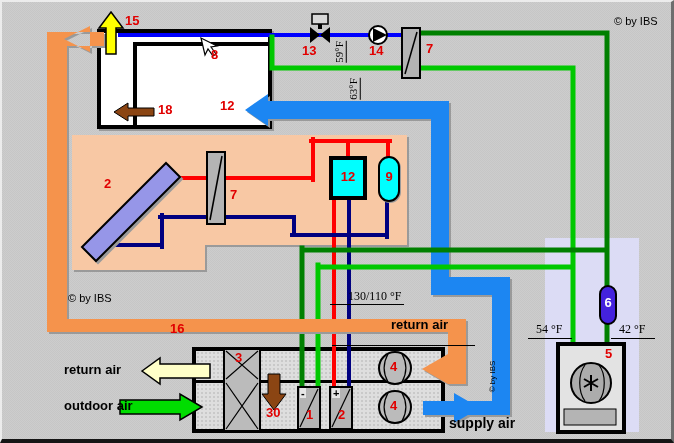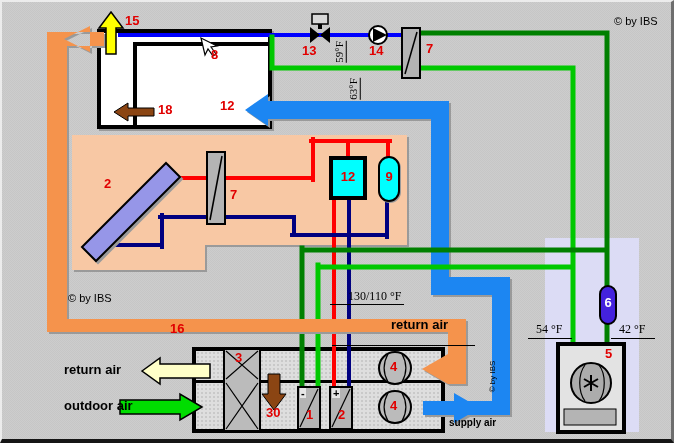--- a/index.html
+++ b/index.html
@@ -168,19 +168,19 @@
   <div class="uline z5" style="left:328px;top:302px;width:74px"></div>
   <div class="tmp z5" style="left:534px;top:321px">54 °F</div>
   <div class="uline z5" style="left:526px;top:336px;width:44px"></div>
   <div class="tmp z5" style="left:617px;top:321px">42 °F</div>
   <div class="uline z5" style="left:609px;top:336px;width:44px"></div>
 
   <div class="blk z5" style="left:62px;top:361px">return air</div>
   <div class="blk z5" style="left:62px;top:397px">outdoor air</div>
   <div class="blk z5" style="left:389px;top:316px">return air</div>
   <div class="uline z5" style="left:330px;top:343px;width:143px"></div>
-  <div class="blk z5" style="left:447px;top:414px;font-size:10px">supply air</div>
+  <div class="blk z5" style="left:447px;top:414px;font-size:14px">supply air</div>
 
   <div class="cpy z5" style="left:612px;top:13px">© by IBS</div>
   <div class="cpy z5" style="left:66px;top:290px">© by IBS</div>
   <div class="vcpy z5" style="left:475px;top:370px">© by IBS</div>
 
 </div>
 
 </body></html>

